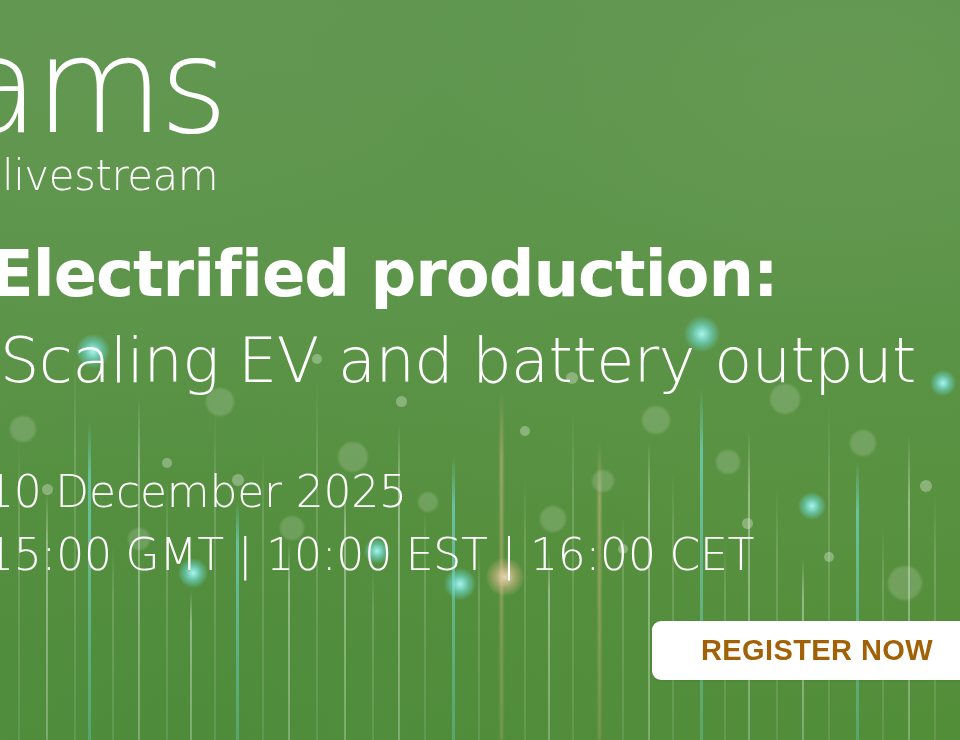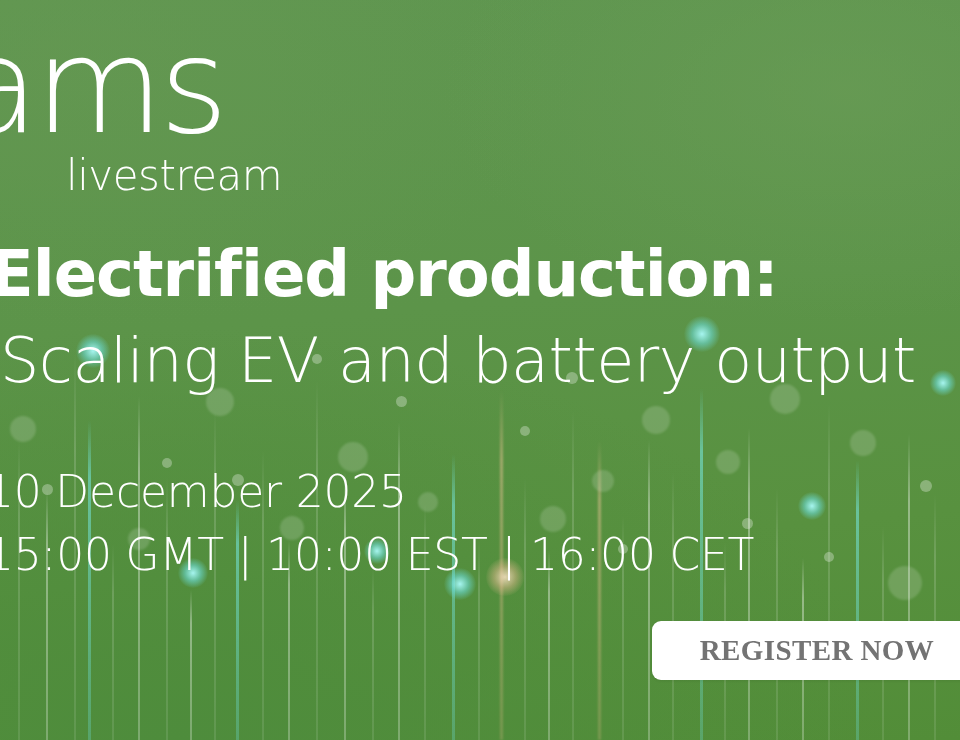--- a/index.html
+++ b/index.html
@@ -97,21 +97,21 @@
     white-space: nowrap;
   }
   #logo-sub {
     font-family: "DejaVu Sans", sans-serif;
     font-weight: 300;
     font-size: 42px;
     line-height: 1;
     letter-spacing: -0.5px;
     color: #ffffff;
     margin-top: 8px;
-    margin-left: 108px;
+    margin-left: 44px;
     white-space: nowrap;
   }
 
   
   #headline {
     position: absolute;
     left: -10px;
     top: 242px;
     width: 1040px;
   }
@@ -167,25 +167,25 @@
     border: none;
     border-radius: 9px;
     display: flex;
     align-items: center;
     justify-content: center;
     cursor: pointer;
     padding: 0;
     box-shadow: 0 1px 3px rgba(0,0,0,0.08);
   }
   #register-label {
-    font-family: Liberation Serif, serif;
+    font-family: Liberation Sans, sans-serif;
     font-weight: 700;
     font-size: 29px;
     letter-spacing: 0.4px;
-    color: #737373;
+    color: #a16207;
     white-space: nowrap;
   }
 </style>
 </head>
 <body>
 
 <div id="banner">
 
   <div class="bg-base"></div>
   <div class="bg-vignette"></div>

